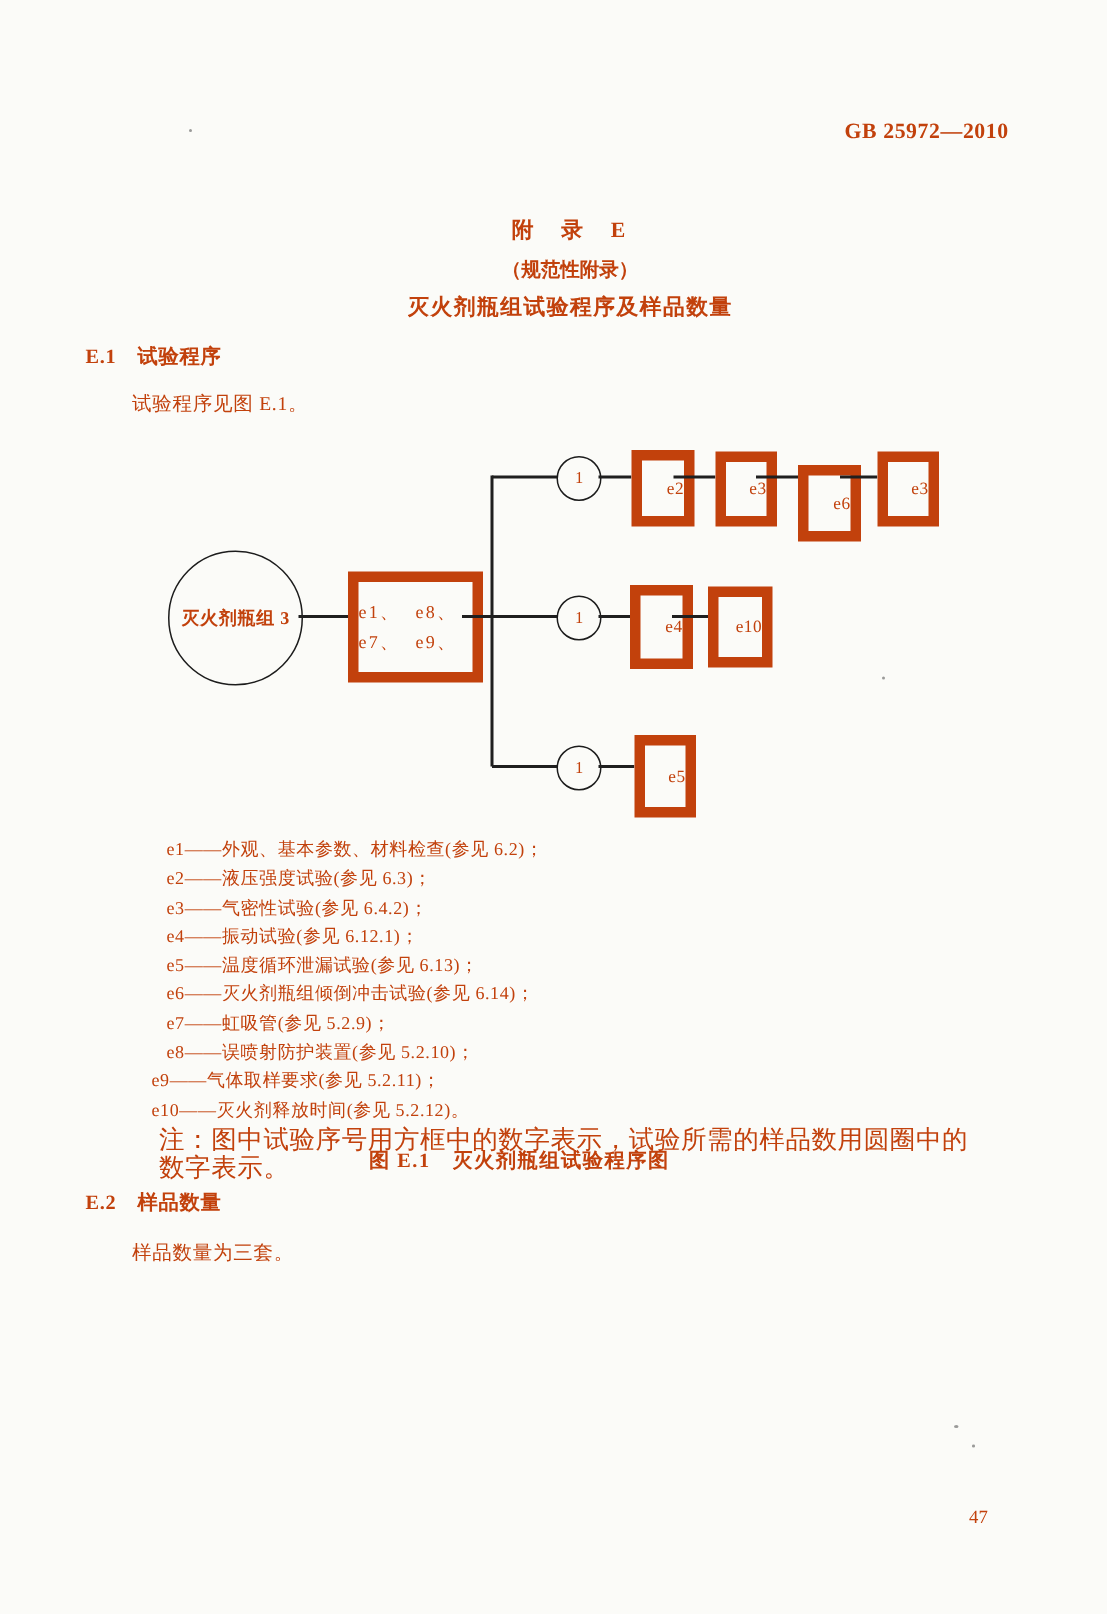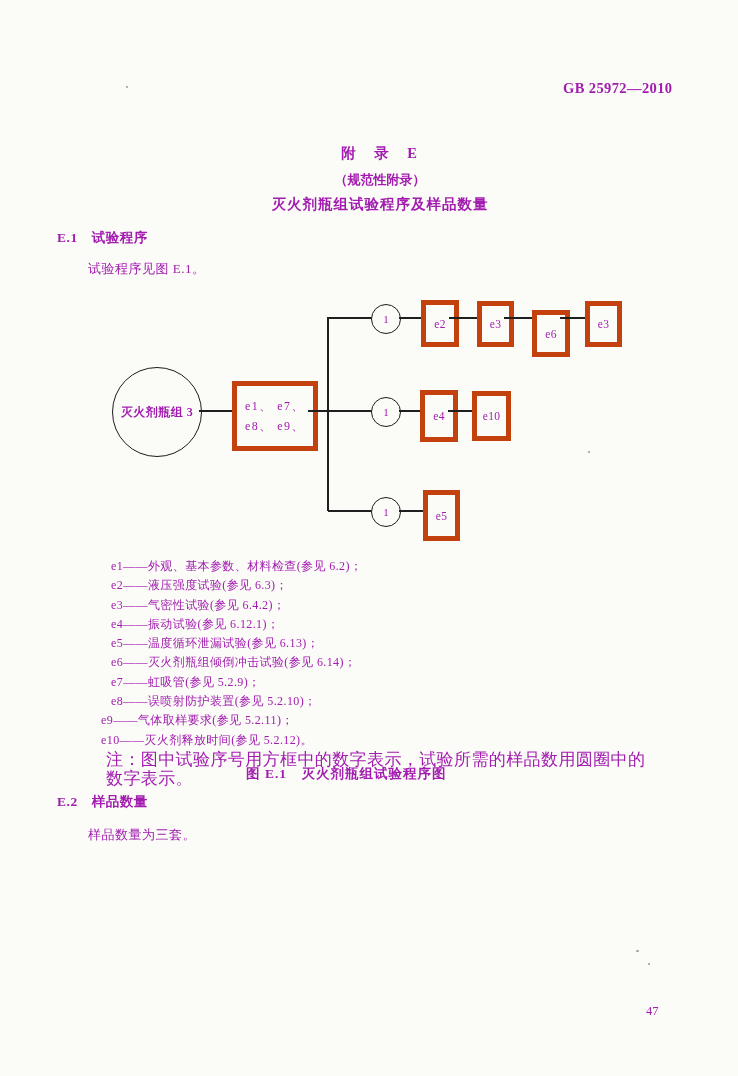--- a/index.html
+++ b/index.html
@@ -2,31 +2,31 @@
 <html><head>
 <meta charset="utf-8">
 <style>
   html,body { margin:0; padding:0; background:#e8e8e6; }
   .page {
     position:relative;
     width:738px; height:1076px;
     margin:0 auto;
     background:#fbfbf8;
     font-family:"Liberation Serif", serif;
-    color:#a21caf;
+    color:#c2410c;
     overflow:hidden;
   }
   .abs { position:absolute; }
   .hline { position:absolute; height:1.5px; background:#1f1f1f; }
   .vline { position:absolute; width:1.5px; background:#1f1f1f; }
   .fbox {
     position:absolute;
-    border:5px solid #c2410c;
+    border:7px solid #c2410c;
     background:#fbfbf8;
-    display:flex; align-items:center; justify-content:center;
+    display:flex; align-items:center; justify-content:flex-end;
     font-size:11.5px; letter-spacing:0.3px;
   }
   .fcircle {
     position:absolute;
     border:1.7px solid #1c1c1c;
     border-radius:50%;
     background:#fbfbf8;
     display:flex; align-items:center; justify-content:center;
   }
   .std-code { font-size:14.5px; font-weight:700; letter-spacing:0.4px; }
@@ -63,21 +63,21 @@
   <div class="abs body-text" style="left:88px; top:260px;">试验程序见图 E.1。</div>
 
   <div>
 
     <div class="fcircle start-node" style="left:112px; top:367px; width:88px; height:88px;">
       <span>灭火剂瓶组 3</span>
     </div>
 
     <div class="hline" style="left:199px; top:410px; width:33px;"></div>
 
-    <div class="fbox" style="left:232px; top:381px; width:76px; height:60px; flex-direction:column;">
+    <div class="fbox" style="left:232px; top:381px; width:76px; height:60px; flex-direction:row;">
       <div class="group-box-line">e1、 e7、</div>
       <div class="group-box-line">e8、 e9、</div>
     </div>
 
     <div class="hline" style="left:308px; top:410px; width:64px;"></div>
 
     <div class="vline" style="left:327px; top:317px; height:194px;"></div>
 
     <div class="hline" style="left:328px; top:317px; width:44px;"></div>
     <div class="hline" style="left:328px; top:510px; width:44px;"></div>

